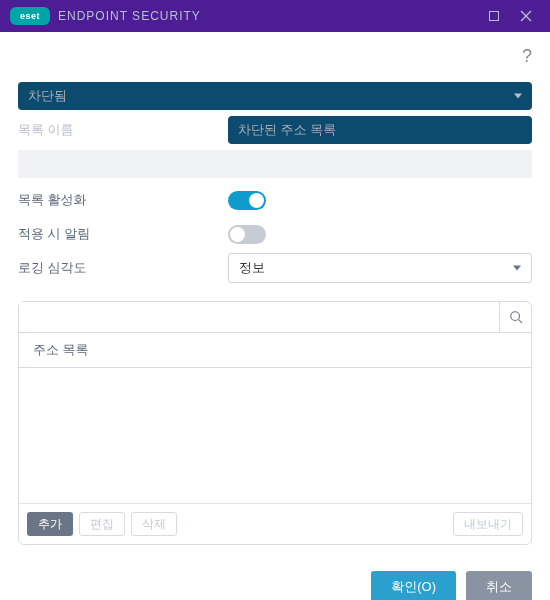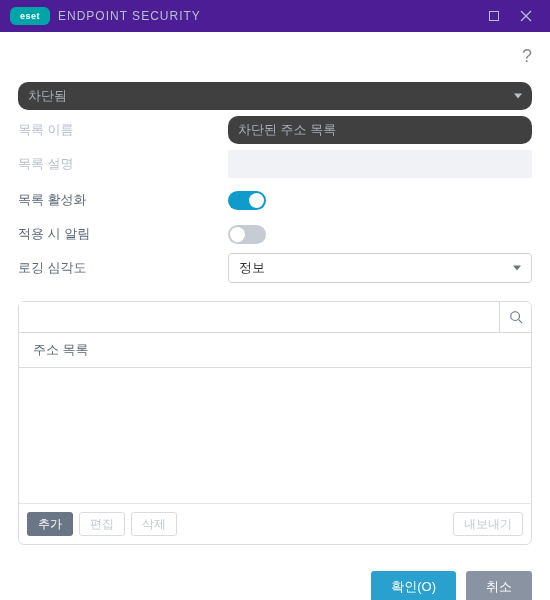--- a/index.html
+++ b/index.html
@@ -14,21 +14,21 @@
 
 .content { padding: 14px 18px 0 18px; }
 .page-title-row { display: flex; align-items: center; margin-bottom: 14px; }
 .page-title { font-size: 20px; color: #444; font-weight: 400; }
 .help-icon { color: #888; font-size: 18px; cursor: pointer; margin-left: auto; }
 
 .form-row { display: flex; align-items: center; min-height: 30px; margin-bottom: 4px; }
 .form-label { width: 210px; color: #5a6575; font-size: 13px; }
 .form-label.disabled { color: #b8beca; }
 .form-control { flex: 1; }
-.readonly-field { background: #404040; color: #a8aeb8; height: 28px; line-height: 28px; padding: 0 10px; border-radius: 10px; width: 100%; position: relative; }
+.readonly-field { background: #0c4a6e; color: #a8aeb8; height: 28px; line-height: 28px; padding: 0 10px; border-radius: 4px; width: 100%; position: relative; }
 .readonly-field.with-caret::after { content: ""; position: absolute; right: 10px; top: 50%; transform: translateY(-50%); border-left: 4px solid transparent; border-right: 4px solid transparent; border-top: 5px solid #b8beca; }
 .readonly-empty { background: #f0f2f5; height: 28px; border-radius: 2px; width: 100%; }
 
 .toggle { width: 38px; height: 19px; border-radius: 10px; position: relative; cursor: pointer; }
 .toggle.on { background: #0f9bcc; }
 .toggle.off { background: #c7ccd4; }
 .toggle-knob { position: absolute; width: 15px; height: 15px; border-radius: 50%; background: #fff; top: 2px; }
 .toggle.on .toggle-knob { right: 2px; }
 .toggle.off .toggle-knob { left: 2px; }
 
@@ -86,21 +86,20 @@
   </div>
 
   <div class="form-row">
     <div class="form-label disabled">목록 이름</div>
     <div class="form-control">
       <div class="readonly-field">차단된 주소 목록</div>
     </div>
   </div>
 
   <div class="form-row">
-    <div class="form-label disabled">목록 설명</div>
     <div class="form-control">
       <div class="readonly-empty"></div>
     </div>
   </div>
 
   <div class="form-row" style="margin-top:6px;">
     <div class="form-label">목록 활성화</div>
     <div class="form-control">
       <div class="toggle on">
           <div class="toggle-knob"></div>

